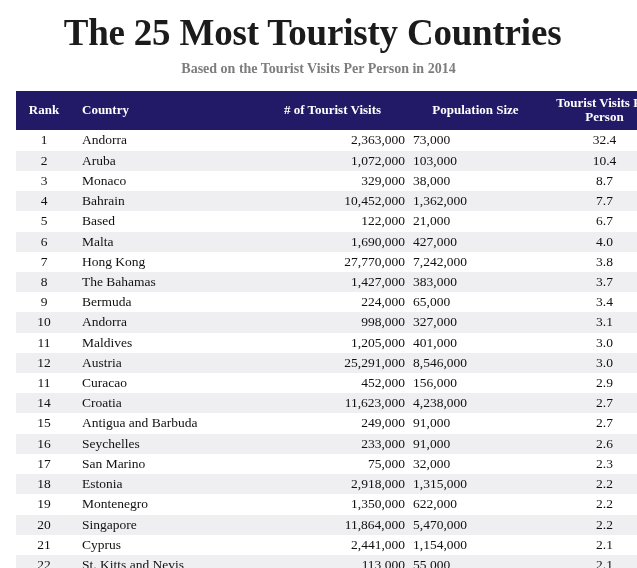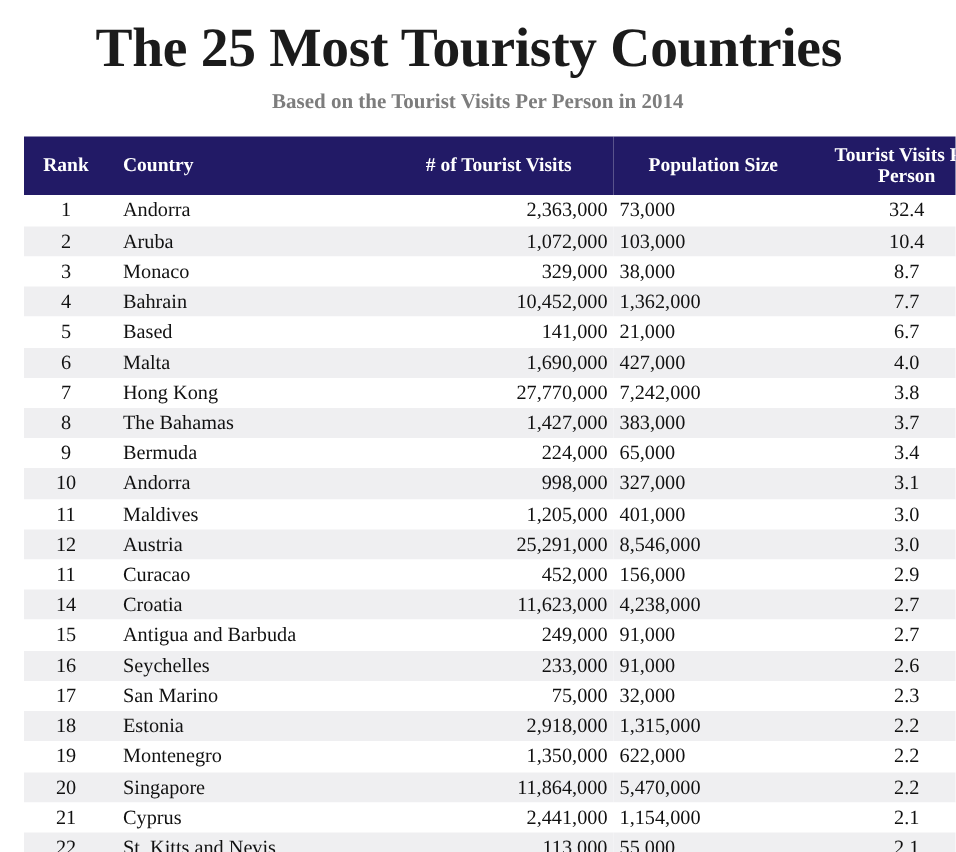--- a/index.html
+++ b/index.html
@@ -123,21 +123,21 @@
           <tr class="alt">
             <td class="rank">4</td>
             <td class="country">Bahrain</td>
             <td class="visits">10,452,000</td>
             <td class="pop">1,362,000</td>
             <td class="per">7.7</td>
           </tr>
           <tr class="plain">
             <td class="rank">5</td>
             <td class="country">Based</td>
-            <td class="visits">141,000</td>
+            <td class="visits">122,000</td>
             <td class="pop">21,000</td>
             <td class="per">6.7</td>
           </tr>
           <tr class="alt">
             <td class="rank">6</td>
             <td class="country">Malta</td>
             <td class="visits">1,690,000</td>
             <td class="pop">427,000</td>
             <td class="per">4.0</td>
           </tr>

